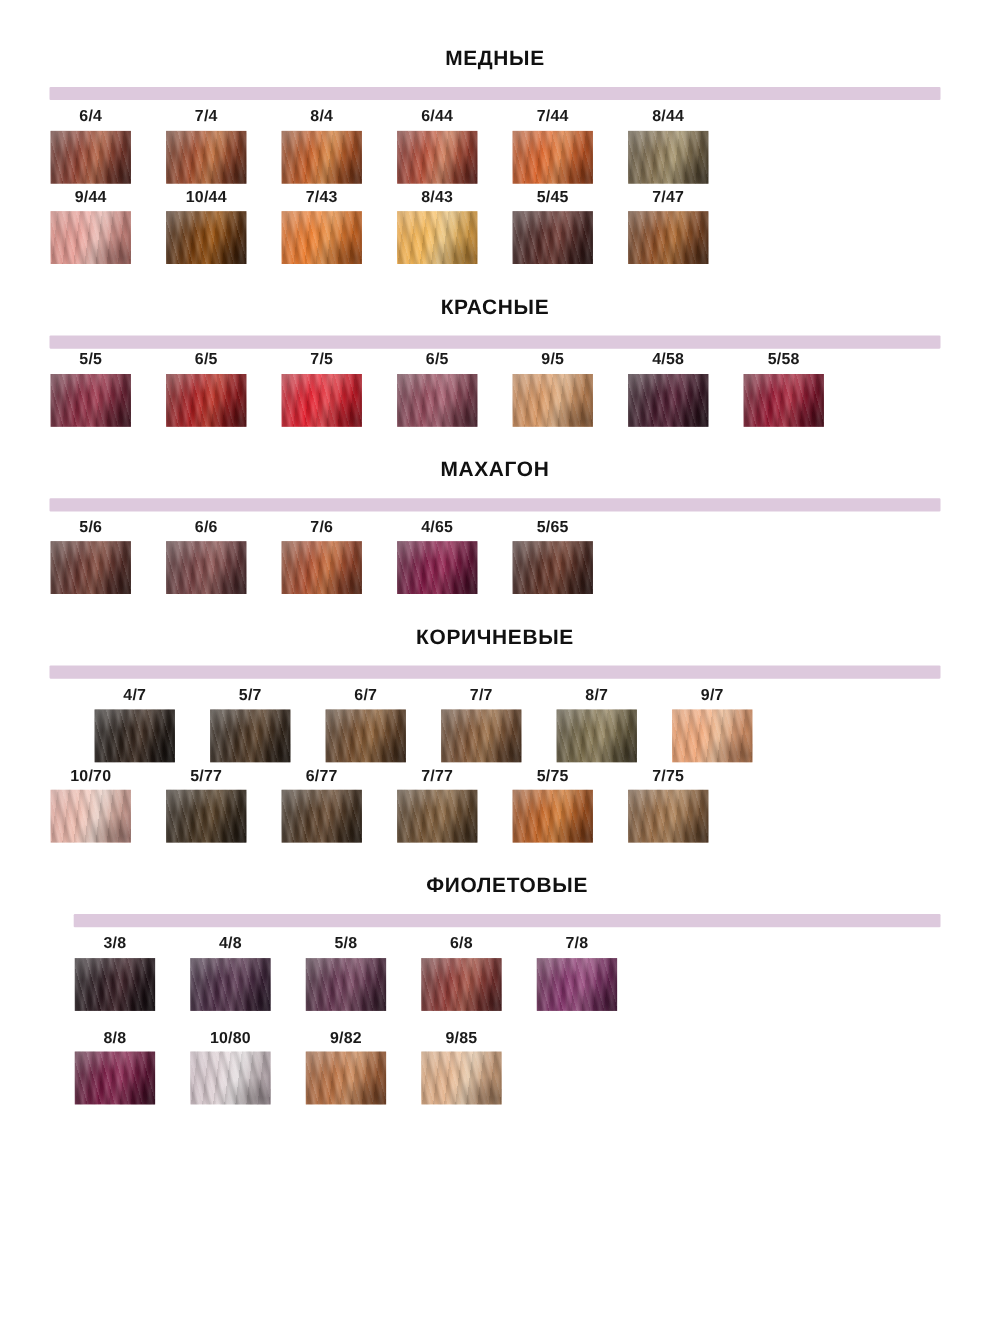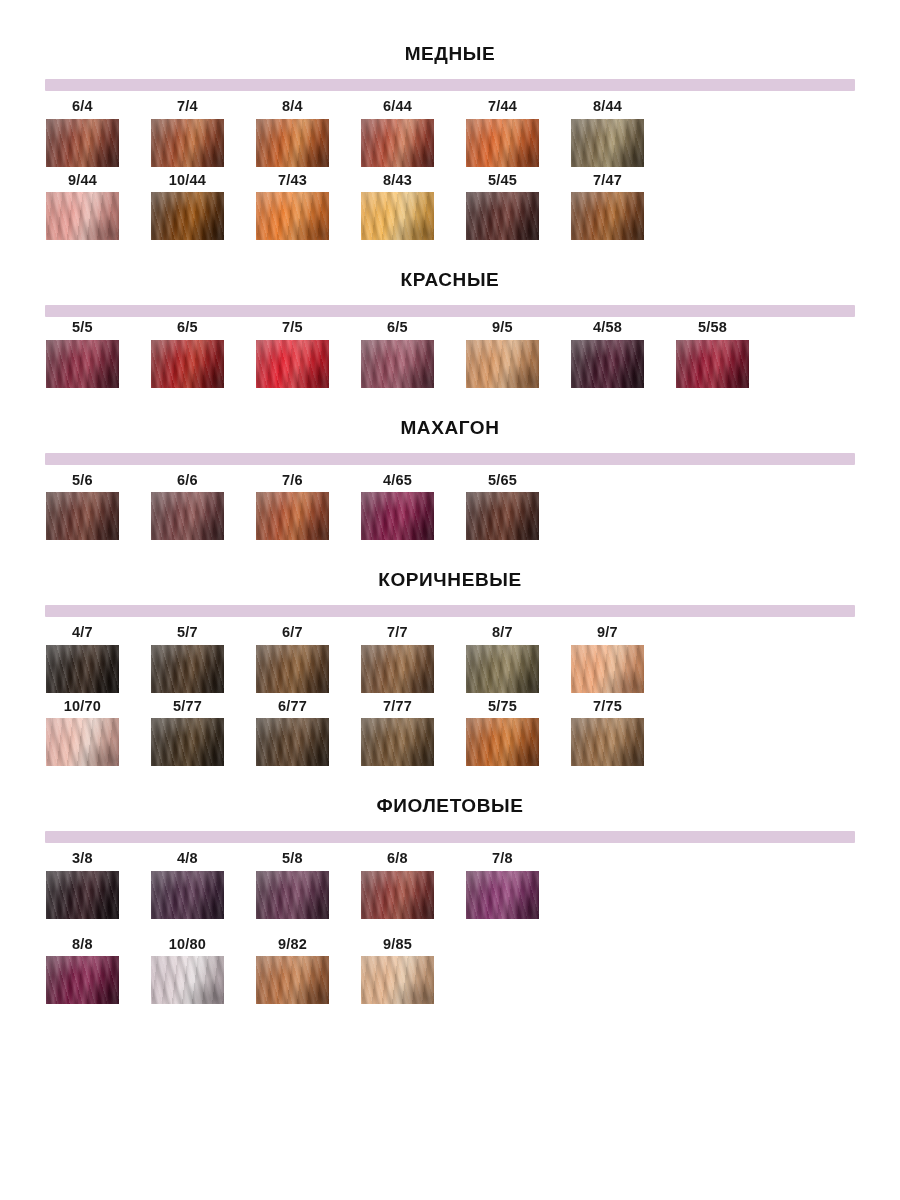--- a/index.html
+++ b/index.html
@@ -388,21 +388,21 @@
                 <div class="sheen"></div>
               </div>
             </div>
           </div>
         </div>
       </div>
       <div class="section" style="padding-top: 30px;">
         <h2 class="section-title">КОРИЧНЕВЫЕ</h2>
         <div class="section-rule" style="background: rgb(221, 201, 221);"></div>
         <div class="rows">
-          <div class="swatch-row" style="margin-top: 8px;">
+          <div class="swatch-row" style="margin-top: 8px; margin-left: 40px;">
             <div class="swatch-cell">
               <div class="swatch-label">4/7</div>
               <div class="swatch" style="background: linear-gradient(102deg, rgb(15, 10, 7) 0%, rgb(36, 26, 20) 34%, rgb(71, 52, 40) 58%, rgb(36, 26, 20) 78%, rgb(15, 10, 7) 100%);">
                 <div class="strands-a"></div>
                 <div class="strands-b"></div>
                 <div class="strands-c"></div>
                 <div class="sheen"></div>
               </div>
             </div>
             <div class="swatch-cell">
@@ -502,21 +502,21 @@
               <div class="swatch" style="background: linear-gradient(102deg, rgb(93, 60, 32) 0%, rgb(144, 100, 61) 34%, rgb(187, 141, 96) 58%, rgb(144, 100, 61) 78%, rgb(93, 60, 32) 100%);">
                 <div class="strands-a"></div>
                 <div class="strands-b"></div>
                 <div class="strands-c"></div>
                 <div class="sheen"></div>
               </div>
             </div>
           </div>
         </div>
       </div>
-      <div class="section" style="padding-top: 30px;">
+      <div class="section" style="padding-top: 30px; padding-left: 22px;">
         <h2 class="section-title">ФИОЛЕТОВЫЕ</h2>
         <div class="section-rule" style="background: rgb(221, 201, 221);"></div>
         <div class="rows">
           <div class="swatch-row" style="margin-top: 8px;">
             <div class="swatch-cell">
               <div class="swatch-label">3/8</div>
               <div class="swatch" style="background: linear-gradient(102deg, rgb(14, 6, 10) 0%, rgb(36, 19, 25) 34%, rgb(70, 40, 47) 58%, rgb(36, 19, 25) 78%, rgb(14, 6, 10) 100%);">
                 <div class="strands-a"></div>
                 <div class="strands-b"></div>
                 <div class="strands-c"></div>

